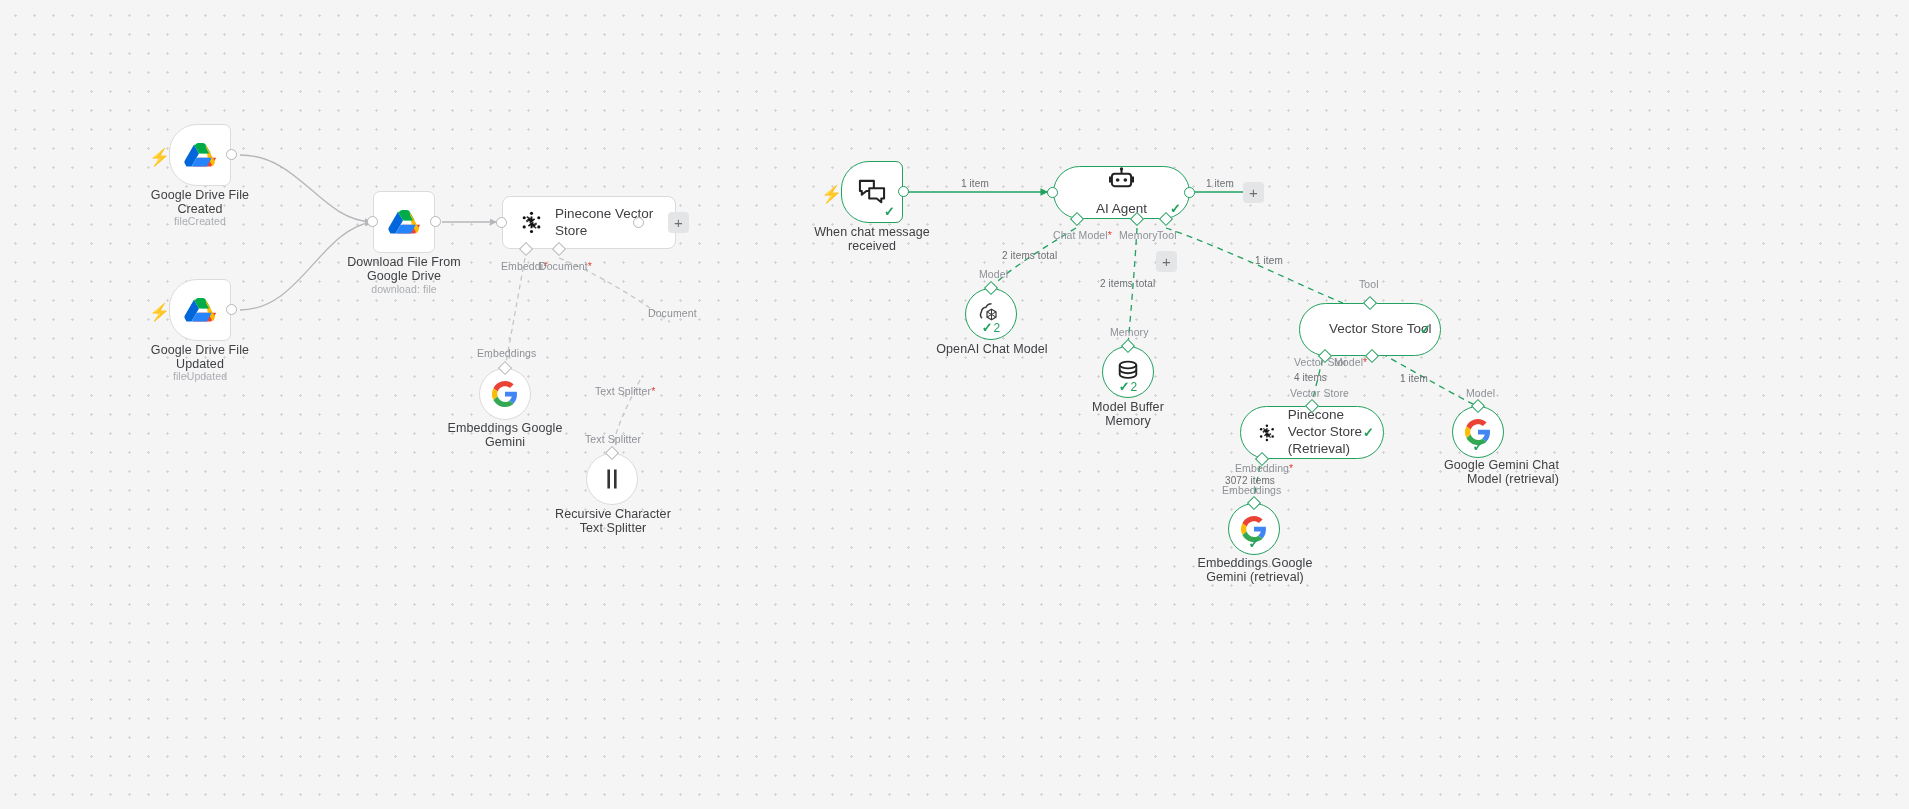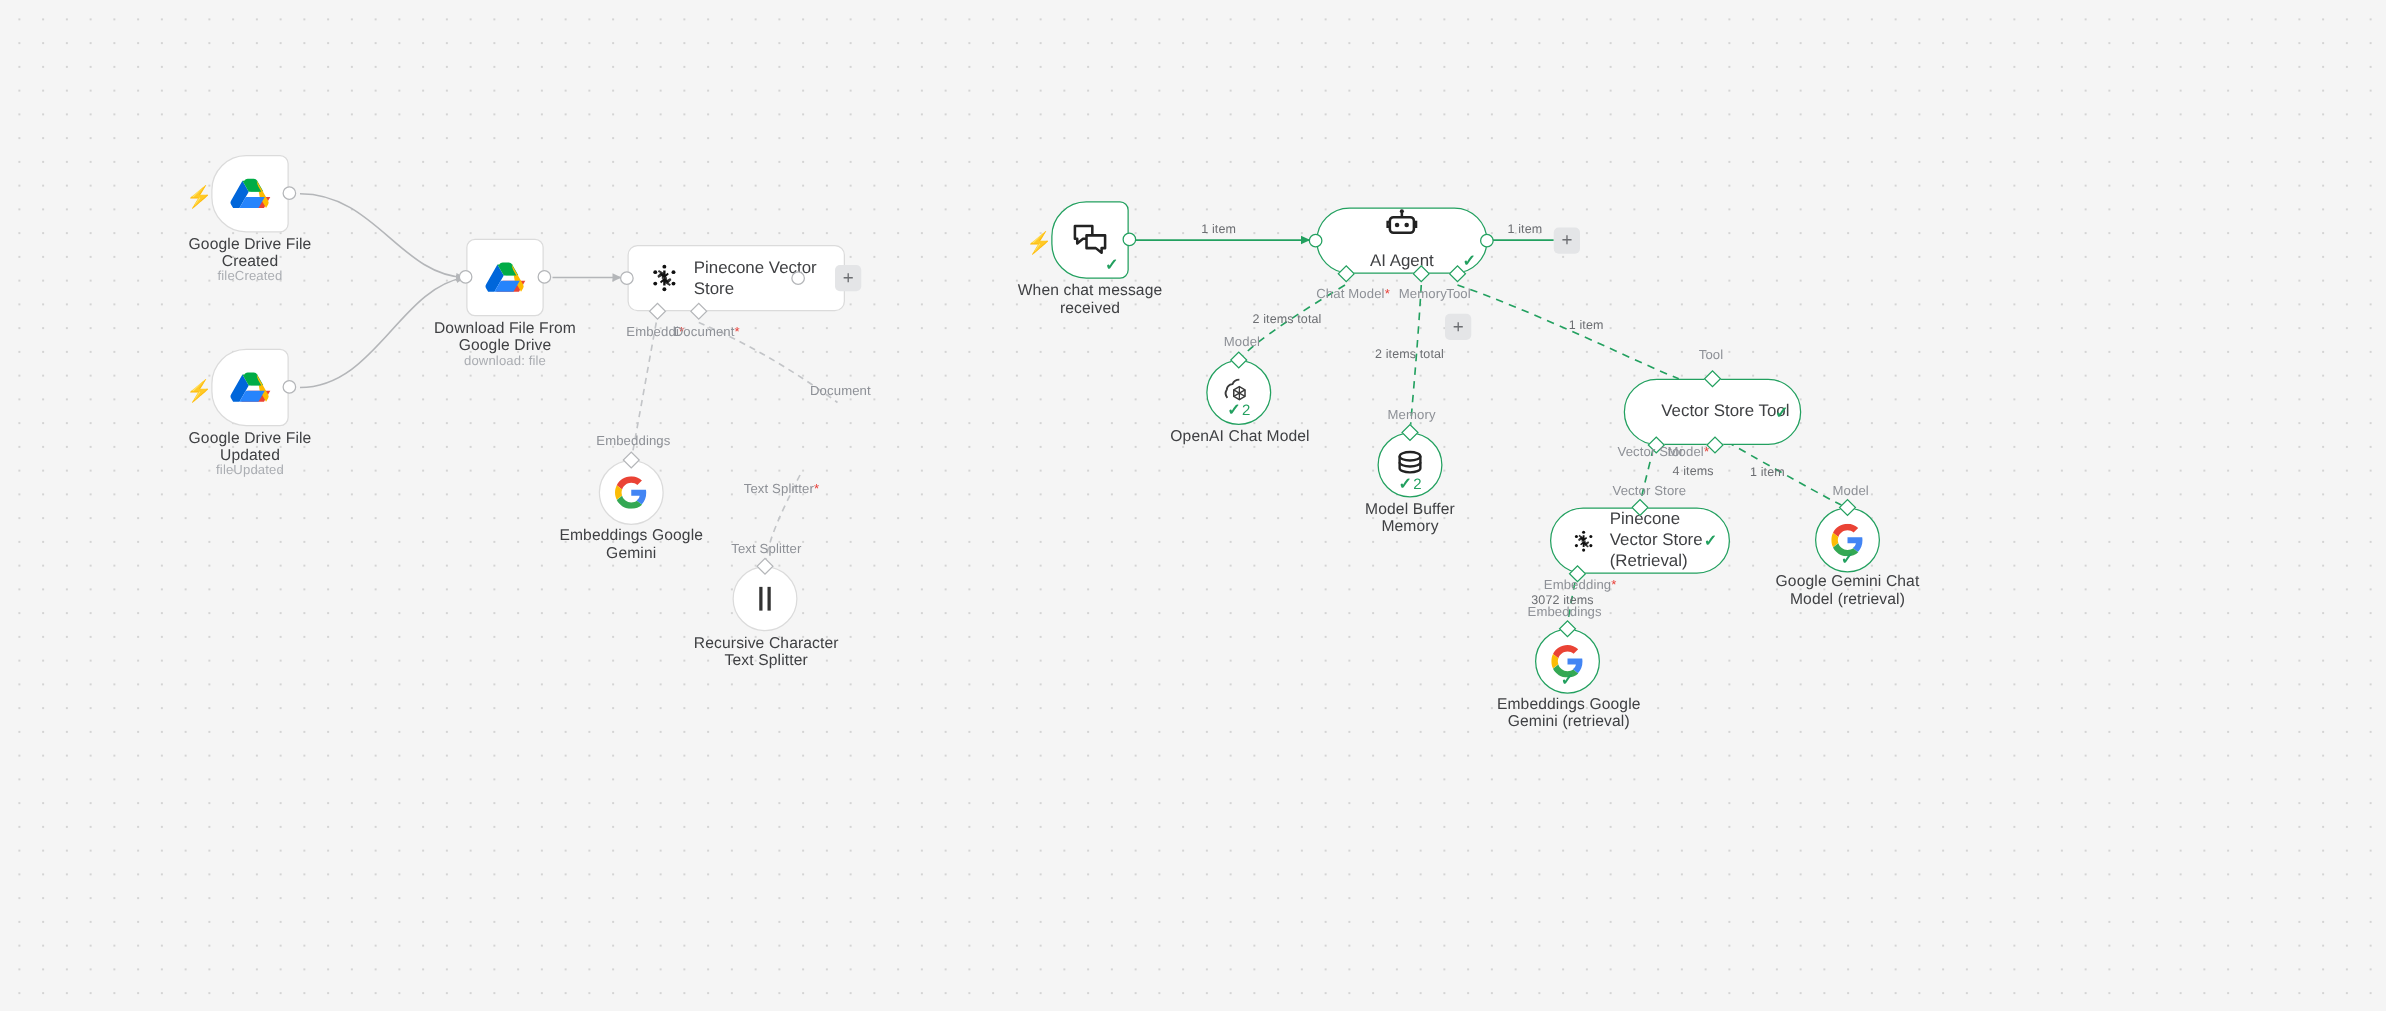--- a/index.html
+++ b/index.html
@@ -348,21 +348,21 @@
       <span class="chk" style="right:10px; position:absolute;">✓</span>
     </div>
     <span class="dmd green" style="left:66px; top:-5px;"></span>
     <span class="dmd green" style="left:21px; top:48px;"></span>
     <span class="dmd green" style="left:68px; top:48px;"></span>
   </div>
   <span class="elab" style="left:1359px; top:278px;">Tool</span>
   <span class="elab item" style="left:1255px; top:255px;">1 item</span>
   <span class="elab" style="left:1294px; top:356px;">Vector Stor</span>
   <span class="elab req" style="left:1334px; top:356px;">Model</span>
-  <span class="elab item" style="left:1338px; top:372px;">4 items</span>
+  <span class="elab item" style="left:1294px; top:372px;">4 items</span>
   <span class="elab" style="left:1290px; top:387px;">Vector Store</span>
   <span class="elab item" style="left:1400px; top:373px;">1 item</span>
   <span class="elab" style="left:1466px; top:387px;">Model</span>
 
   <div class="node" style="left:1240px; top:406px;">
     <div class="pill green" style="width:144px;">
       <svg class="ico" width="24" height="24" viewBox="0 0 24 24">
         <g fill="#111">
           <circle cx="12" cy="3.2" r="1.5"></circle>
             <circle cx="19" cy="7.4" r="1.5"></circle>
@@ -407,16 +407,16 @@
       <svg class="ico" width="26" height="26" viewBox="0 0 48 48">
         <path fill="#EA4335" d="M24 9.5c3.5 0 6.6 1.2 9 3.6l6.8-6.8C35.6 2.4 30.2 0 24 0 14.6 0 6.5 5.4 2.6 13.2l7.9 6.2C12.4 13.7 17.7 9.5 24 9.5z"></path>
         <path fill="#4285F4" d="M46.1 24.5c0-1.6-.1-3.2-.4-4.7H24v9h12.4c-.5 2.9-2.2 5.3-4.6 7l7.6 5.9c4.4-4.1 6.7-10.1 6.7-17.2z"></path>
         <path fill="#FBBC05" d="M10.5 28.6c-.5-1.5-.8-3-.8-4.6s.3-3.1.8-4.6l-7.9-6.2C1 16.5 0 20.1 0 24s1 7.5 2.6 10.8l7.9-6.2z"></path>
         <path fill="#34A853" d="M24 48c6.5 0 11.9-2.1 15.9-5.8l-7.6-5.9c-2.1 1.4-4.8 2.3-8.3 2.3-6.3 0-11.6-4.2-13.5-9.9l-7.9 6.2C6.5 42.6 14.6 48 24 48z"></path>
       </svg>
       <span class="chk" style="left:50%; transform:translateX(-50%); bottom:4px;">✓</span>
     </div>
     <span class="dmd green" style="left:21px; top:-5px;"></span>
   </div>
-  <div class="cap" style="left:1397px; top:458px; width:162px;">Google Gemini Chat
+  <div class="cap" style="left:1397px; top:458px; width:162px;text-align:right;">Google Gemini Chat
 Model (retrieval)</div>
 
 </div>
 
 </body></html>

